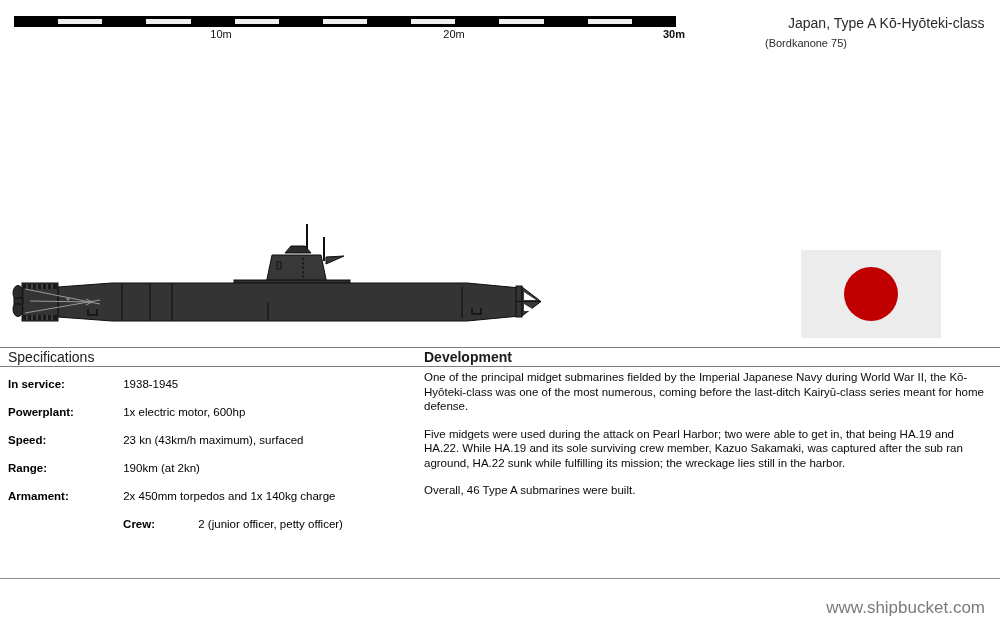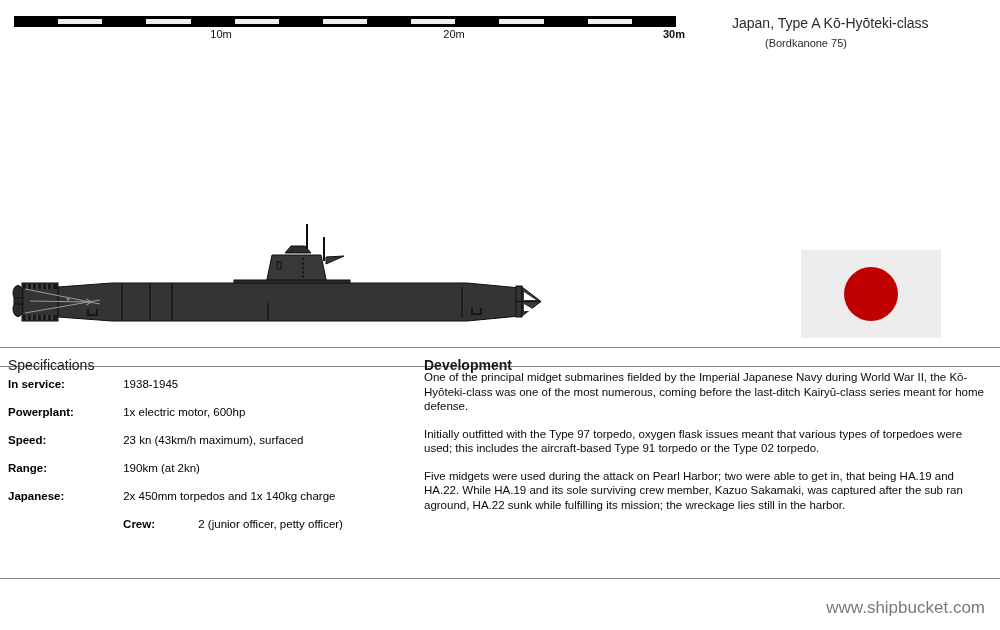--- a/index.html
+++ b/index.html
@@ -14,33 +14,33 @@
   }
   .scalebar-inner{
     position:absolute;left:0;top:3px;width:662px;height:5px;
     background:repeating-linear-gradient(90deg,#000 0px,#000 44.13px,#efefef 44.13px,#efefef 88.27px);
   }
   .scale-label{
     position:absolute;top:28px;font-size:11px;color:#111;transform:translateX(-50%);
     white-space:nowrap;
   }
   
-  .title{position:absolute;left:732px;top:15px;font-size:14px;color:#2a2a2a;white-space:nowrap;}
+  .title{position:absolute;left:788px;top:15px;font-size:14px;color:#2a2a2a;white-space:nowrap;}
   .subtitle{position:absolute;left:765px;top:37px;font-size:11px;color:#2a2a2a;white-space:nowrap;}
   
   .subsvg{position:absolute;left:0;top:205px;}
   
   .flag{position:absolute;left:801px;top:250px;width:140px;height:88px;}
   .flag-disc{position:absolute;left:43px;top:17px;width:54px;height:54px;border-radius:50%;}
   
   .rule{position:absolute;left:0;right:0;height:1px;background:#7f7f7f;}
   .rule-a{top:347px;}
   .rule-b{top:366px;}
   .rule-footer{top:578px;background:#8a8a8a;}
-  .section-heading{position:absolute;top:349px;font-size:14px;color:#1a1a1a;white-space:nowrap;margin-top:8px;}
+  .section-heading{position:absolute;top:349px;font-size:14px;color:#1a1a1a;white-space:nowrap;}
   .spec-head{left:8px;}
   .dev-head{left:424px;font-weight:bold;}
   
   .spec-row{position:absolute;left:8px;width:410px;height:20px;font-size:11.5px;white-space:nowrap;}
   .spec-label{font-weight:bold;display:inline-block;width:112px;}
   .spec-value{display:inline-block;}
   
   .devtext{position:absolute;left:424px;top:370px;width:563px;font-size:11.5px;line-height:14.5px;color:#0a0a0a;}
   .devtext p{margin:0 0 13px 0;}
   
@@ -145,28 +145,28 @@
 </div>
 <div class="spec-row" style="top:434px;">
   <span class="spec-label">Speed:</span>
   <span class="spec-value">23 kn (43km/h maximum), surfaced</span>
 </div>
 <div class="spec-row" style="top:462px;">
   <span class="spec-label">Range:</span>
   <span class="spec-value">190km (at 2kn)</span>
 </div>
 <div class="spec-row" style="top:490px;">
-  <span class="spec-label">Japanese:</span>
+  <span class="spec-label">Armament:</span>
   <span class="spec-value">2x 450mm torpedos and 1x 140kg charge</span>
 </div>
 <div class="spec-row" style="top:518px;text-align:center;">
   <span class="spec-label">Crew:</span>
   <span class="spec-value">2 (junior officer, petty officer)</span>
 </div>
 
 <div class="devtext">
   <p>One of the principal midget submarines fielded by the Imperial Japanese Navy during World War II, the Kō-Hyōteki-class was one of the most numerous, coming before the last-ditch Kairyū-class series meant for home defense.</p>
-  <p>Initially outfitted with the Type 97 torpedo, oxygen flask issues meant that various types of torpedoes were used; this includes the aircraft-based Type 91 torpedo or the Type 02 torpedo.</p>
   <p>Five midgets were used during the attack on Pearl Harbor; two were able to get in, that being HA.19 and HA.22. While HA.19 and its sole surviving crew member, Kazuo Sakamaki, was captured after the sub ran aground, HA.22 sunk while fulfilling its mission; the wreckage lies still in the harbor.</p>
+  <p>Overall, 46 Type A submarines were built.</p>
 </div>
 
 <div class="rule rule-footer"></div>
 <div class="footer-url">www.shipbucket.com</div>
 
 </body></html>

